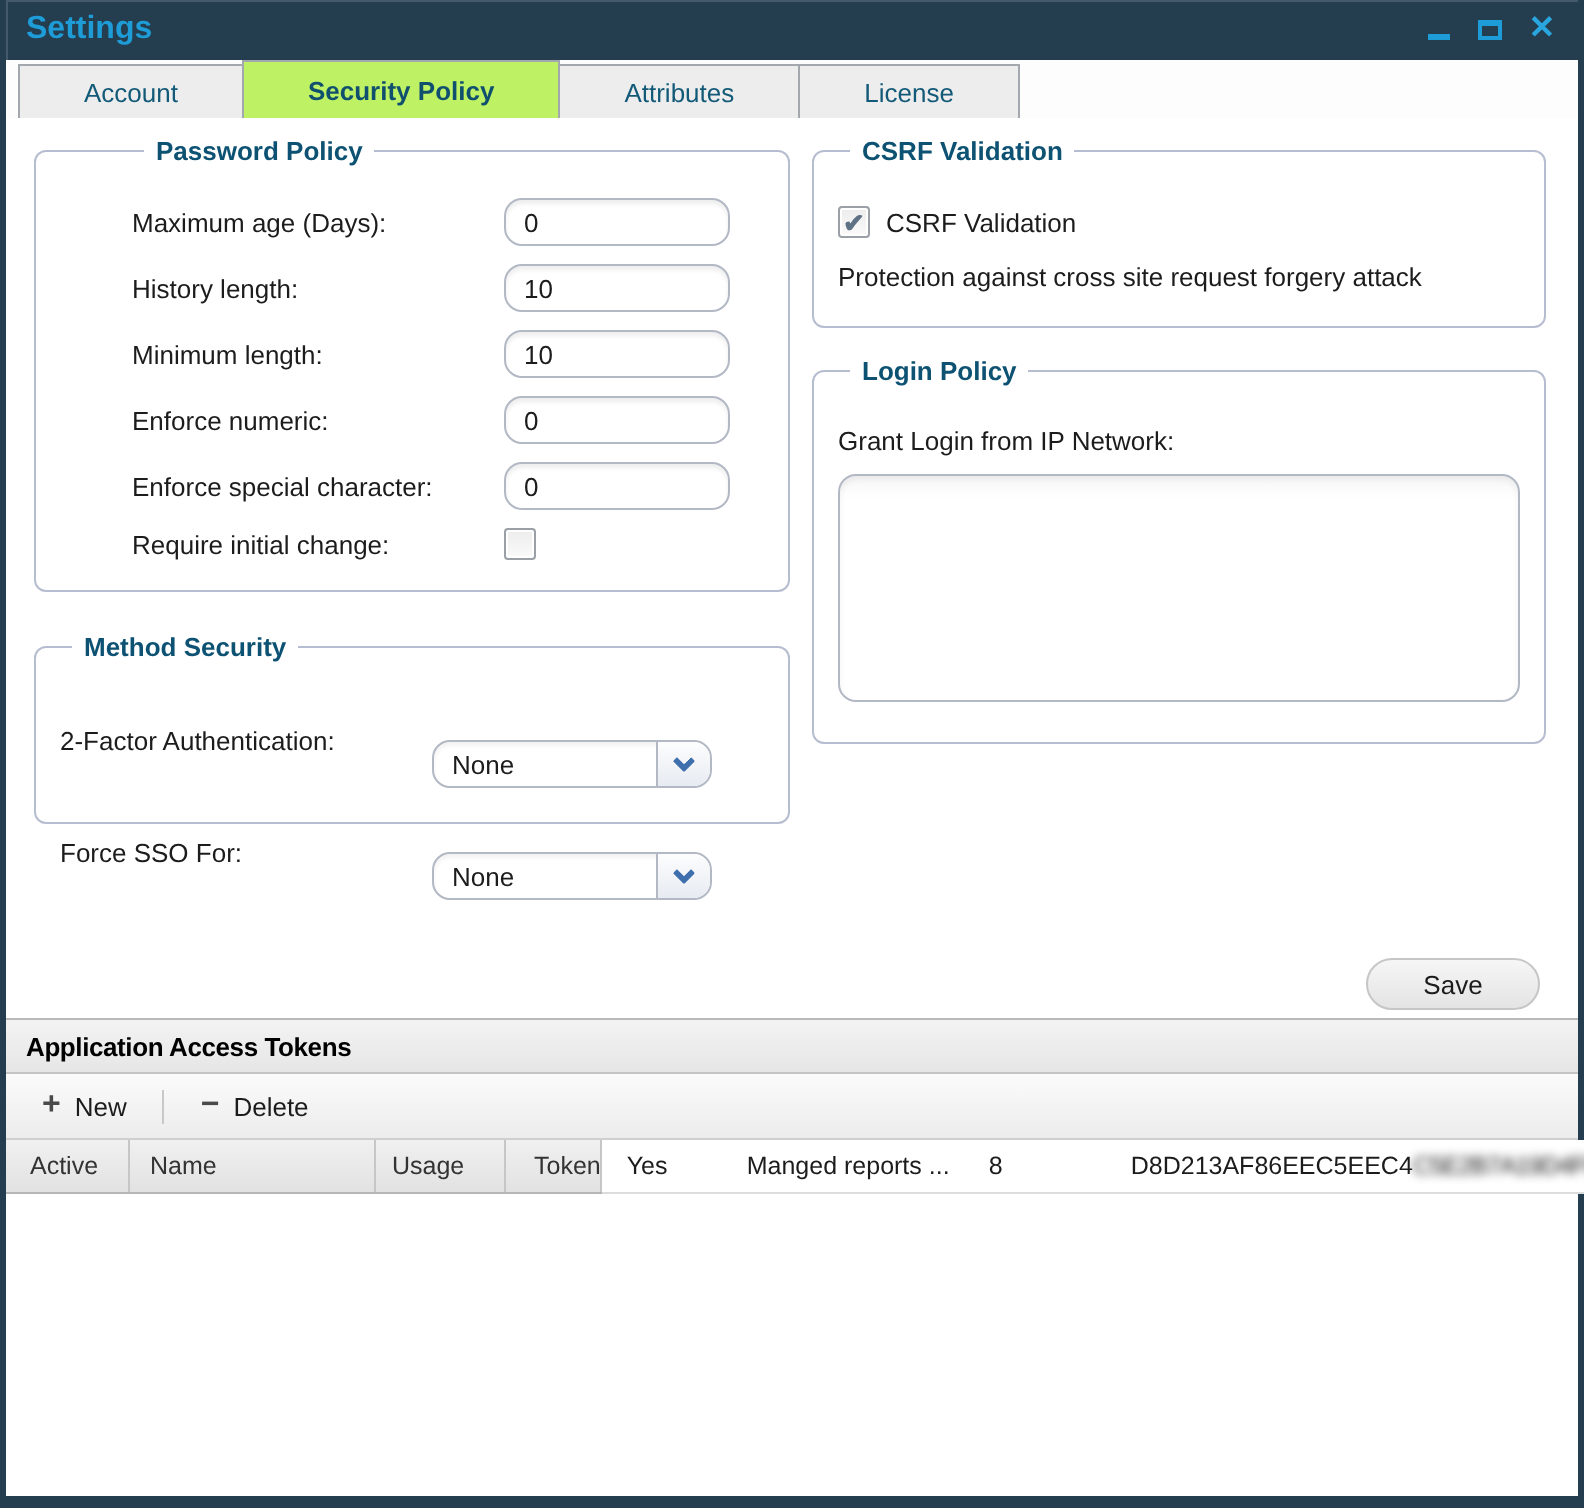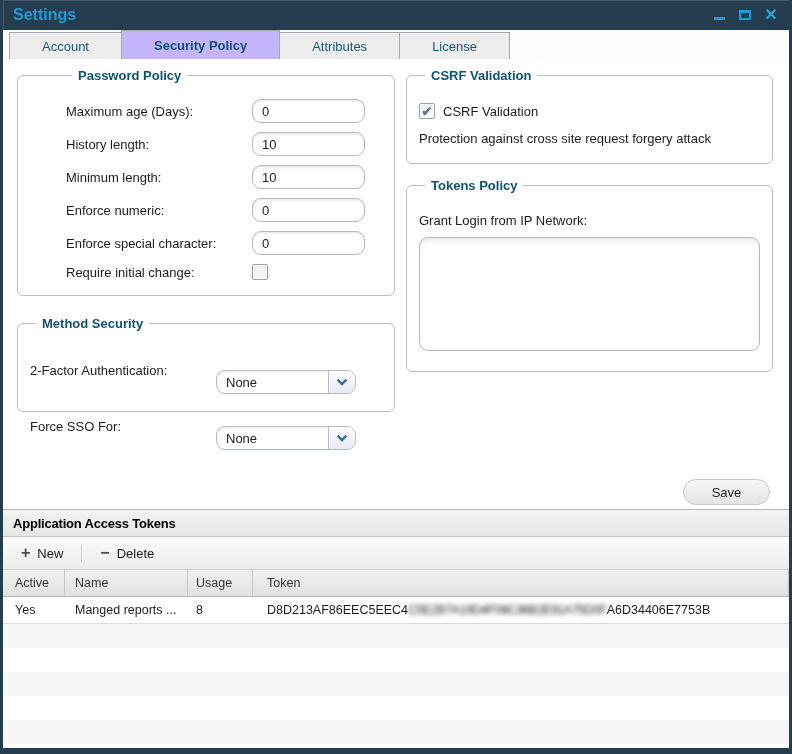--- a/index.html
+++ b/index.html
@@ -28,21 +28,21 @@
   
   .tabbar {
     height: 29px; background: #fdfdfd; display: flex; align-items: flex-end;
     padding-left: 6px; flex: 0 0 auto; position: relative;
   }
   .tab {
     height: 27px; padding: 0 32px; display: flex; align-items: center;
     background: #ededed; border: 1px solid #a2a8ad; border-bottom: none;
     margin-right: -1px; color: #135a78; font-size: 13px; cursor: pointer; position: relative;
   }
-  .tab.active { background: #c4b5fd; font-weight: bold; color: #10506e; height: 29px; z-index: 2; }
+  .tab.active { background: #bef264; font-weight: bold; color: #10506e; height: 29px; z-index: 2; }
 
   
   .content { height: 450px; flex: 0 0 auto; background: #fff; display: flex; position: relative; }
   .col-left { width: 392px; flex: 0 0 auto; padding-left: 14px; }
   .col-right { flex: 1; padding-left: 11px; padding-right: 16px; }
 
   fieldset {
     border: 1px solid #b7bdd0; border-radius: 6px; padding: 10px 12px 12px 12px;
     width: 100%;
   }
@@ -118,21 +118,21 @@
     border-bottom: 1px solid #cfcfcf; display: flex; align-items: center;
     padding-left: 10px; gap: 6px; flex: 0 0 auto;
   }
   .tool-btn {
     display: flex; align-items: center; gap: 7px; padding: 3px 8px; cursor: pointer;
     border-radius: 3px; color: #1c1c1c; font-size: 13px;
   }
   .tool-icon { font-size: 16px; font-weight: bold; color: #4a4a4a; line-height: 1; }
   .tool-sep { width: 1px; height: 17px; background: #c8c8c8; margin: 0 4px; }
 
-  .grid { flex: 1; display: flex; flex-direction: column; min-height: 0; }
+  .grid { flex: 1; display: flex; flex-direction: row; min-height: 0; }
   .grid-header {
     height: 27px; display: flex; background: linear-gradient(#f0f0f0, #e2e2e2);
     border-bottom: 1px solid #b5b5b5; flex: 0 0 auto; color: #333; font-size: 12.5px;
   }
   .gh-cell { display: flex; align-items: center; border-right: 1px solid #c6c6c6; cursor: pointer; }
   .grid-row { height: 27px; display: flex; background: #fff; border-bottom: 1px solid #dcdcdc; flex: 0 0 auto; font-size: 12.5px; cursor: pointer; }
   .gr-cell { display: flex; align-items: center; overflow: hidden; white-space: nowrap; }
   .c-active { width: 62px; flex: 0 0 auto; padding-left: 12px; }
   .c-name   { width: 123px; flex: 0 0 auto; padding-left: 10px; }
   .c-usage  { width: 65px; flex: 0 0 auto; padding-left: 8px; }
@@ -239,21 +239,21 @@
         <div class="csrf-row">
           <div class="checkbox">
               <span class="check">✔</span>
             </div>
           <span>CSRF Validation</span>
         </div>
         <div class="csrf-desc">Protection against cross site request forgery attack</div>
       </fieldset>
 
       <fieldset class="fs-login">
-        <legend>Tokens Policy</legend>
+        <legend>Login Policy</legend>
         <div class="login-label">Grant Login from IP Network:</div>
         <textarea style=""></textarea>
       </fieldset>
 
     </div>
 
     <div class="save-row">
       <button class="save-btn">Save</button>
     </div>
   </div>

